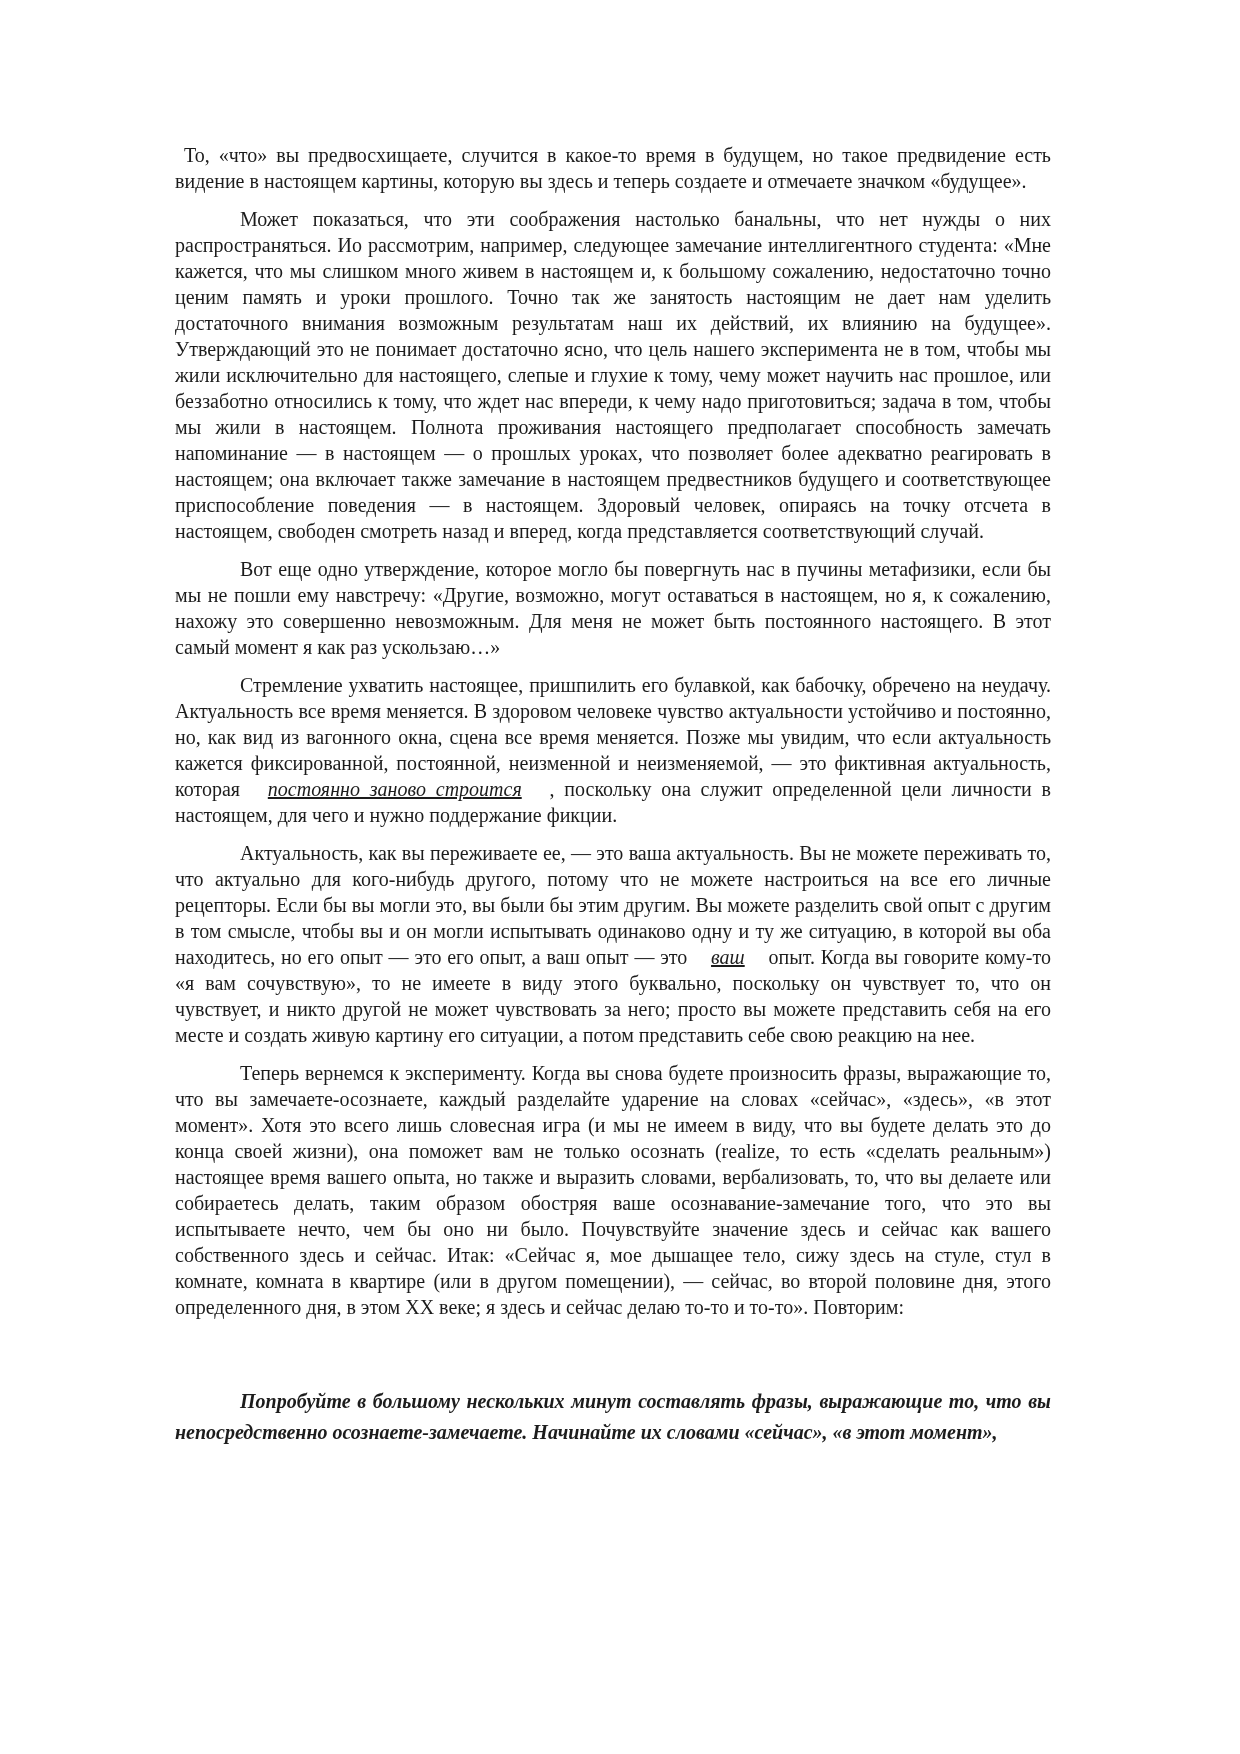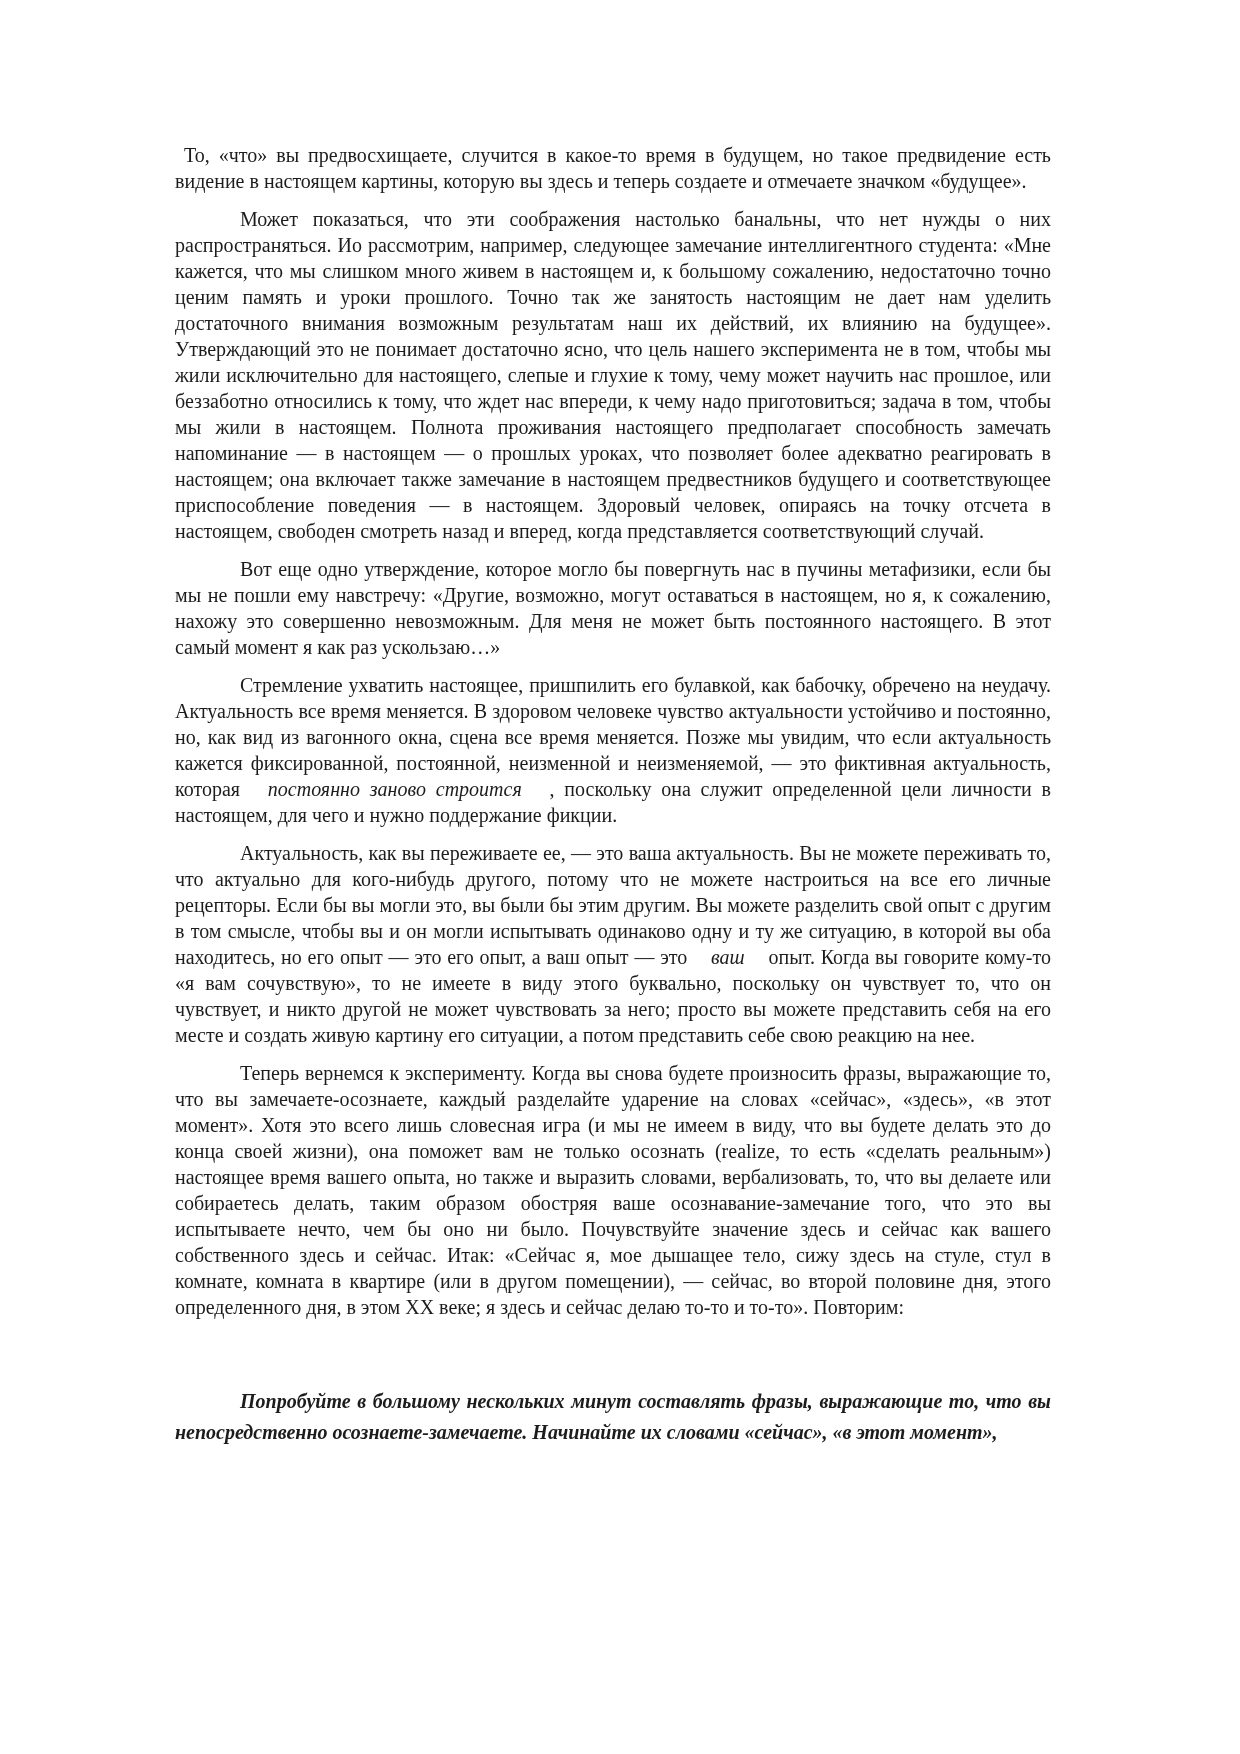--- a/index.html
+++ b/index.html
@@ -19,21 +19,21 @@
     top: 100px;
     width: 900px;
   }
   .para {
     font-size: 20px;
     line-height: 26px;
     text-align: justify;
     text-indent: 56px;
   }
   .para.no-indent { text-indent: 0; }
-  .para .italic { font-style: italic; }
+  .para .italic { font-style: italic; text-decoration: underline; }
   .para.closing {
     margin-top: 60px;
     font-style: italic;
     font-weight: bold;
     line-height: 31px;
   }
 </style>
 </head>
 <body>
 

